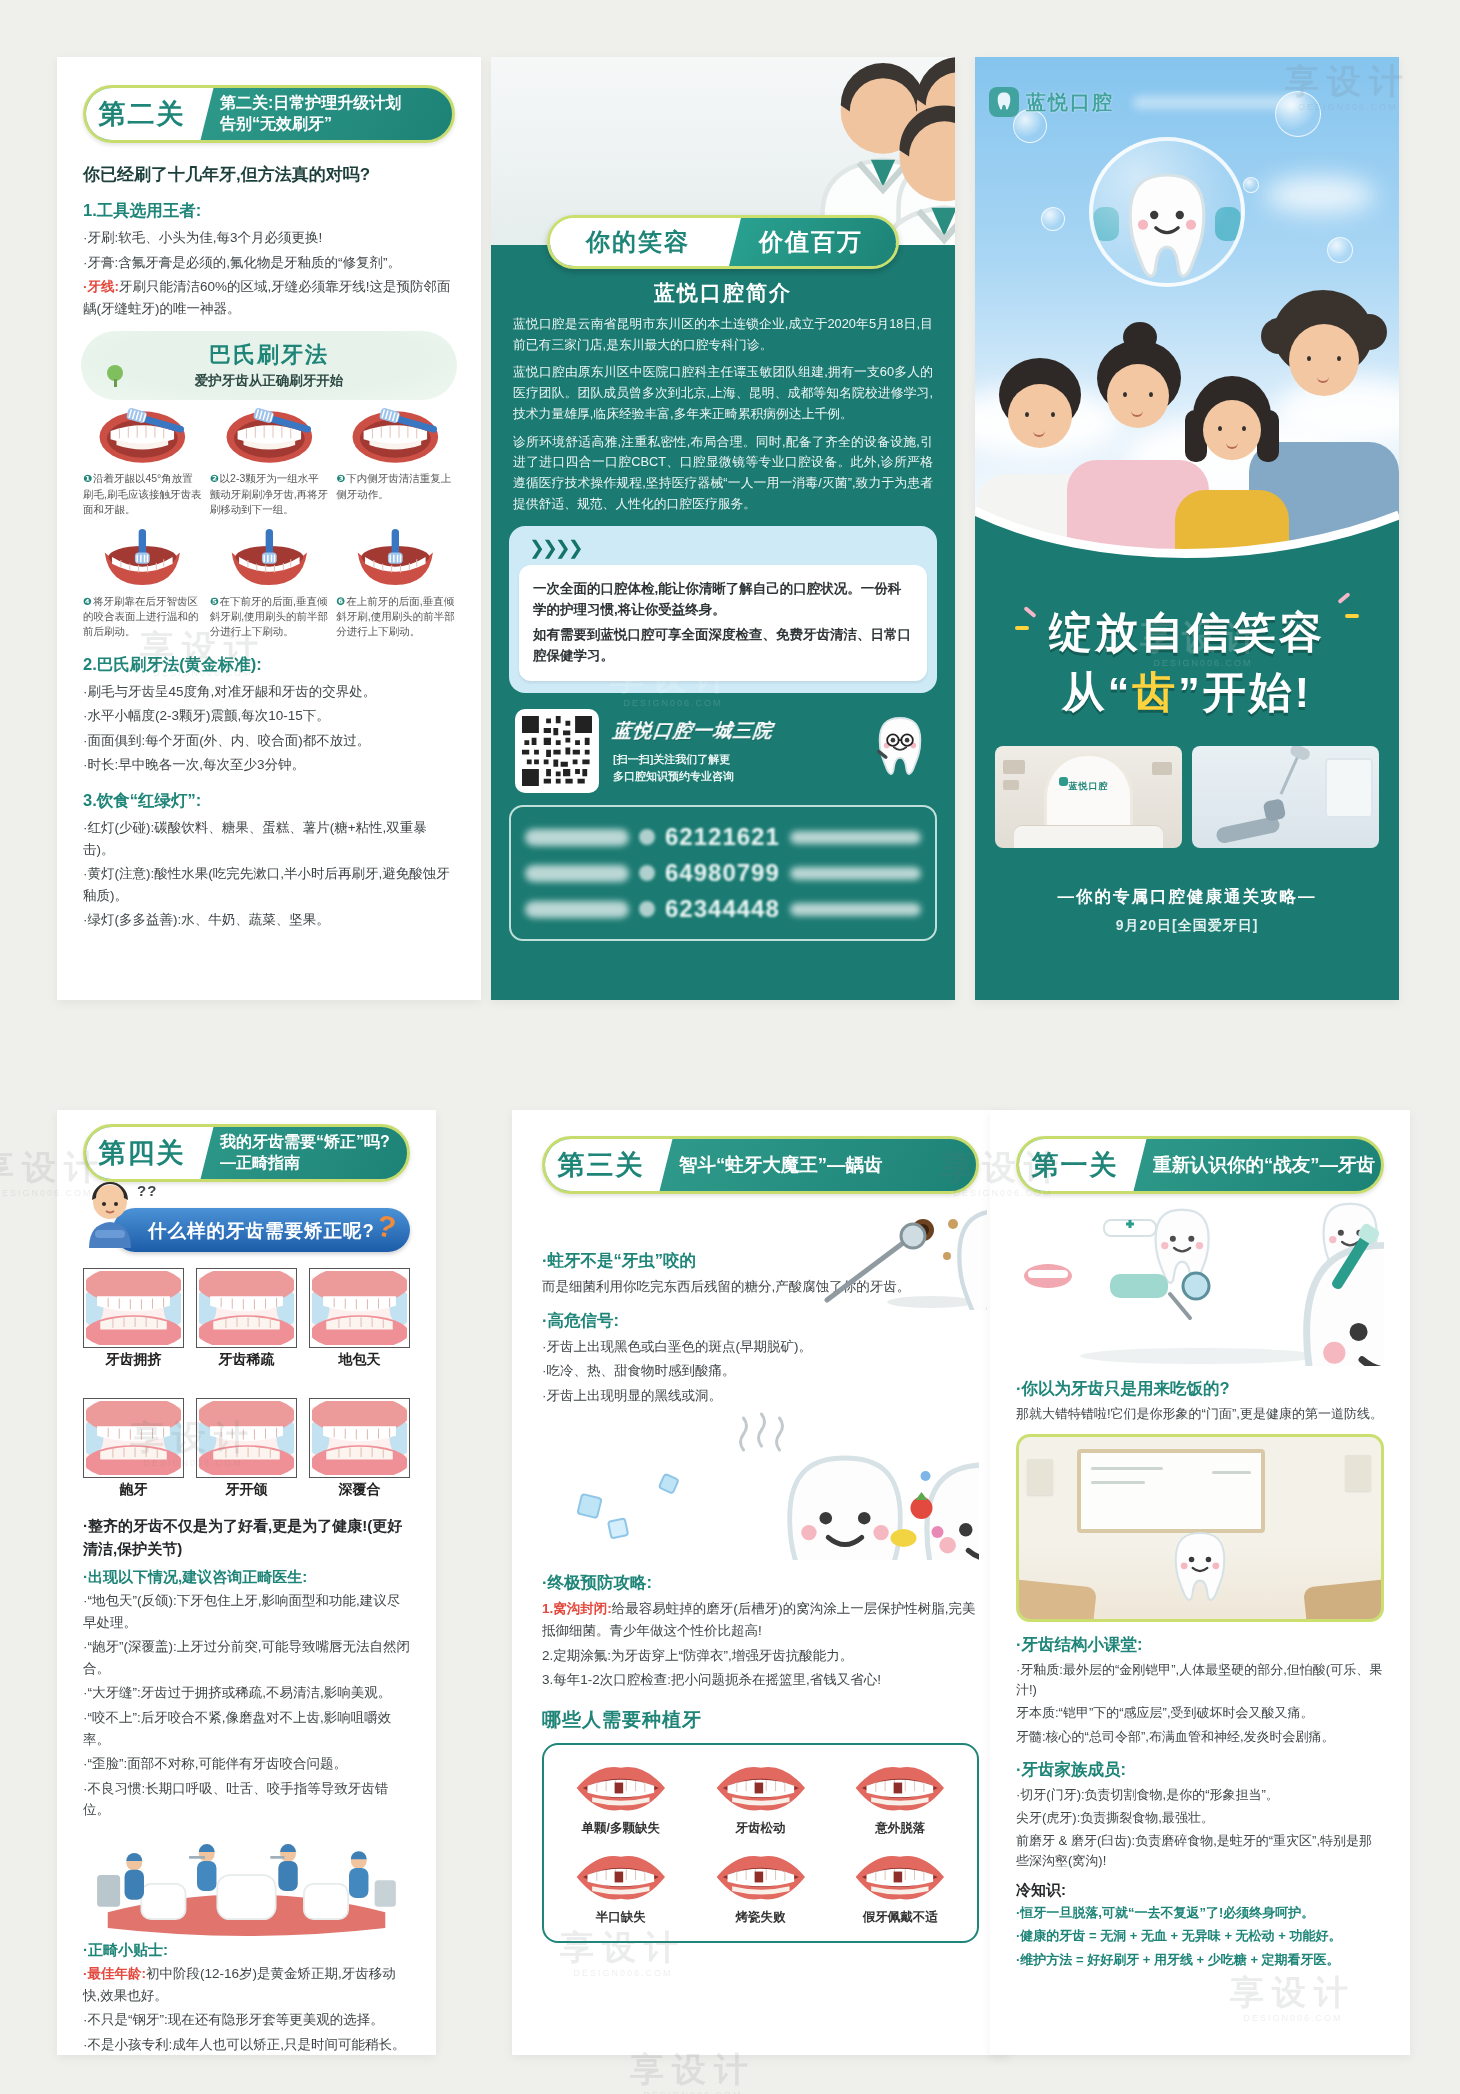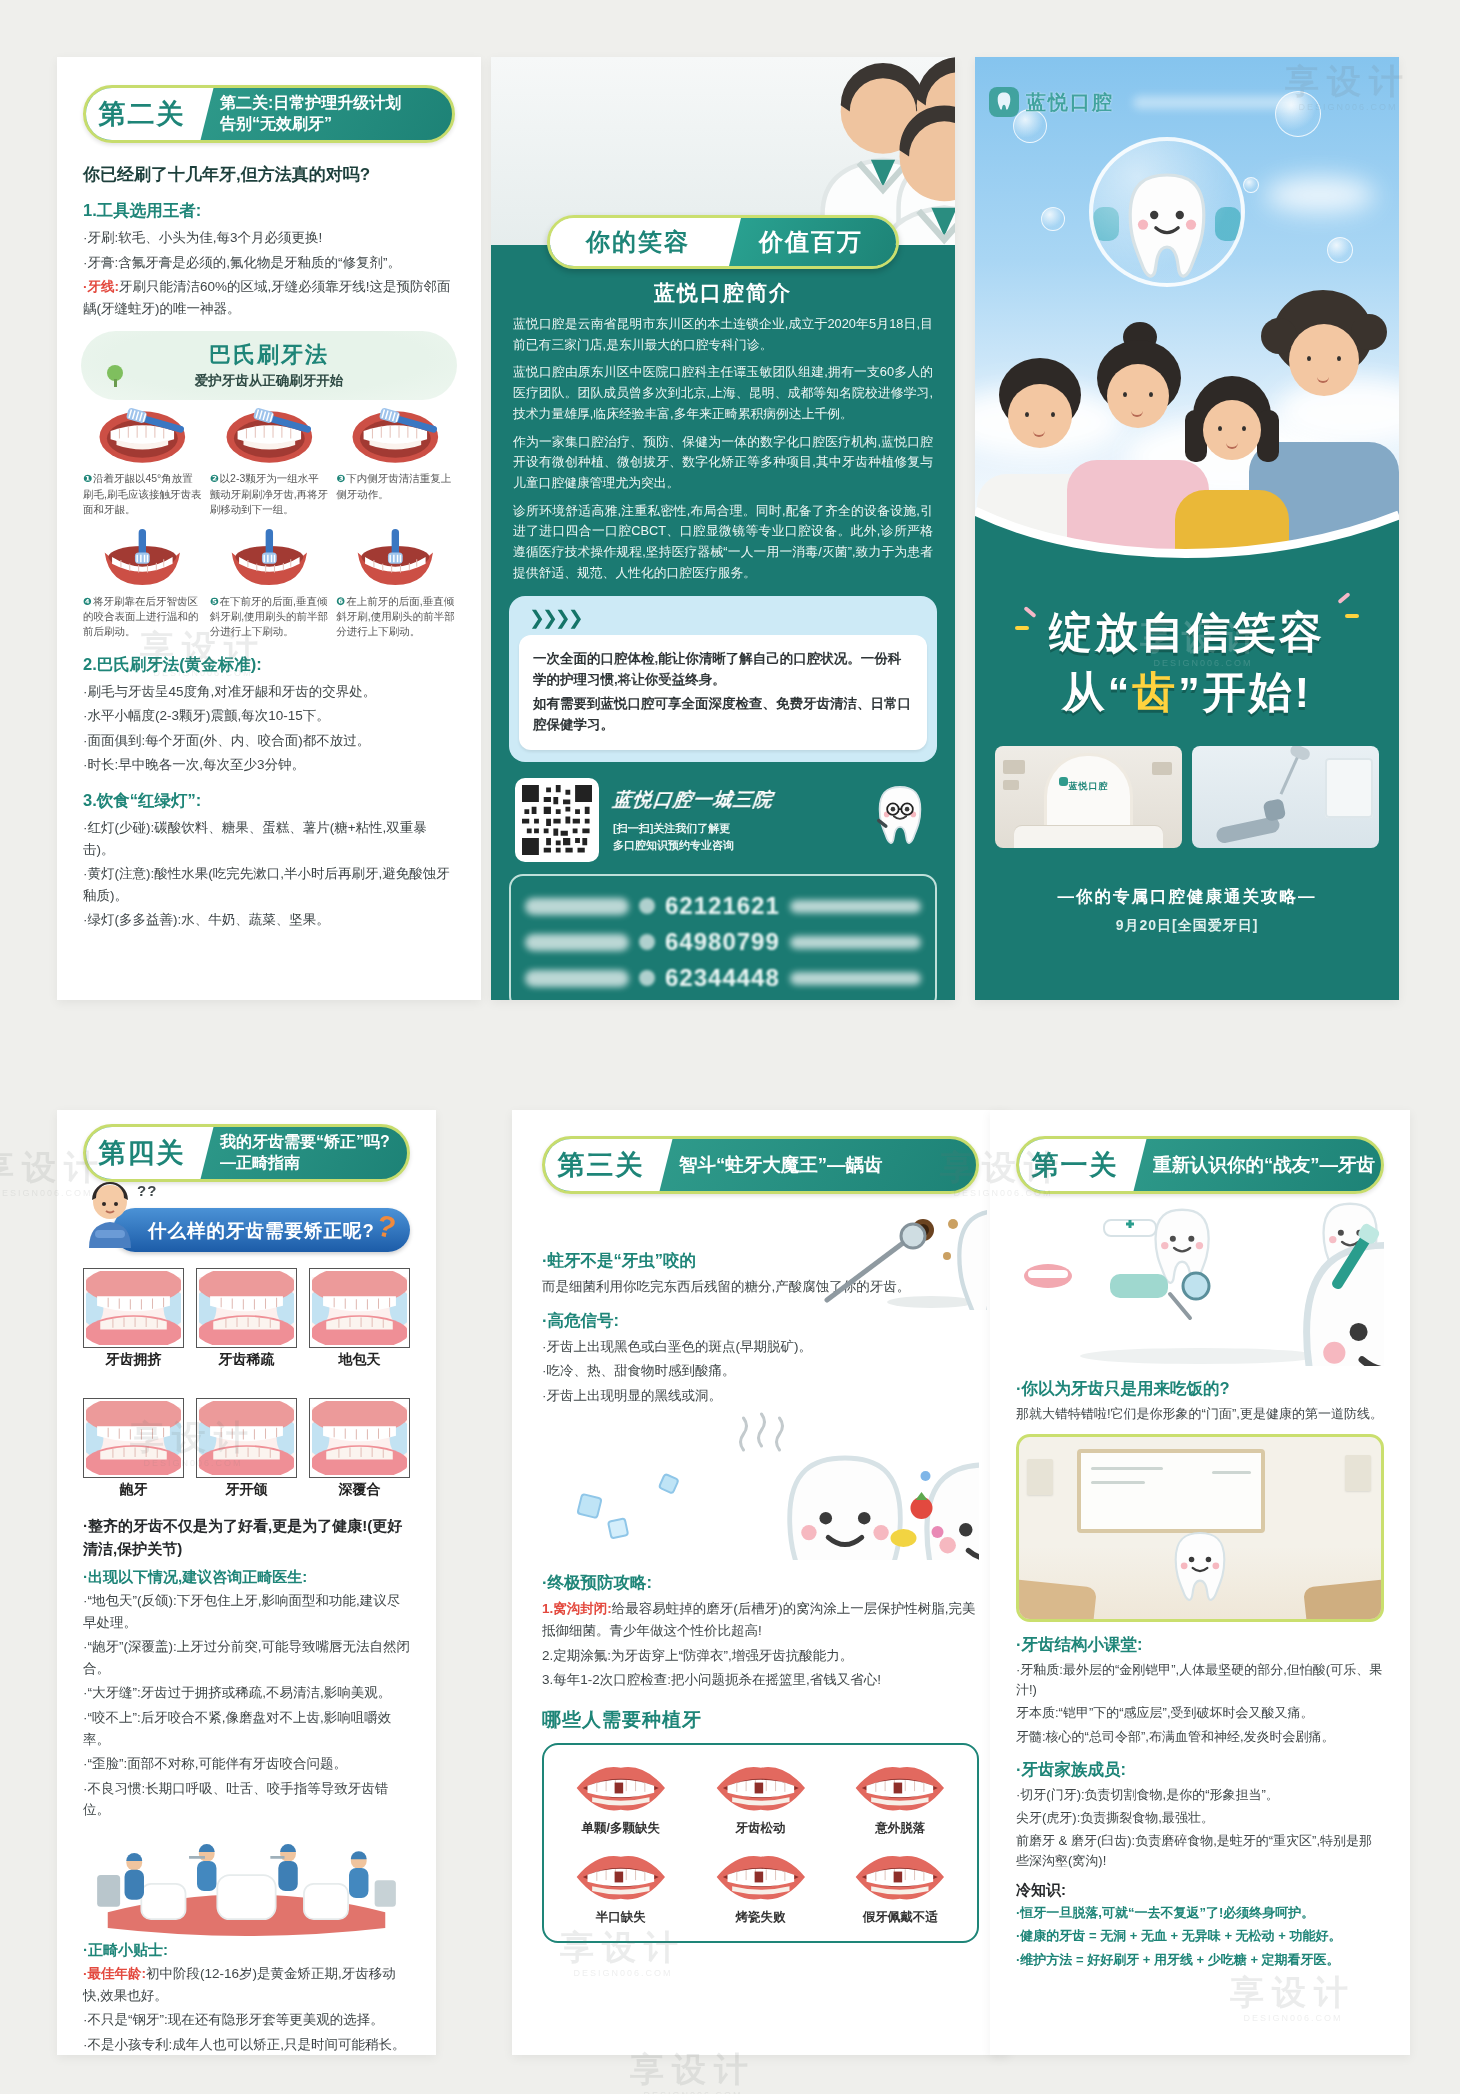--- a/index.html
+++ b/index.html
@@ -395,21 +395,20 @@
       <div class="ribbon">
         <div class="rb-left">你的笑容</div>
         <div class="rb-right">价值百万</div>
       </div>
     </div>
 
     <h3 class="p2-title">蓝悦口腔简介</h3>
     <div class="p2-body">
       <p class="p2-para">蓝悦口腔是云南省昆明市东川区的本土连锁企业,成立于2020年5月18日,目前已有三家门店,是东川最大的口腔专科门诊。</p>
       <p class="p2-para">蓝悦口腔由原东川区中医院口腔科主任谭玉敏团队组建,拥有一支60多人的医疗团队。团队成员曾多次到北京,上海、昆明、成都等知名院校进修学习,技术力量雄厚,临床经验丰富,多年来正畸累积病例达上千例。</p>
-      <p class="p2-para">作为一家集口腔治疗、预防、保健为一体的数字化口腔医疗机构,蓝悦口腔开设有微创种植、微创拔牙、数字化矫正等多种项目,其中牙齿种植修复与儿童口腔健康管理尤为突出。</p>
       <p class="p2-para">诊所环境舒适高雅,注重私密性,布局合理。同时,配备了齐全的设备设施,引进了进口四合一口腔CBCT、口腔显微镜等专业口腔设备。此外,诊所严格遵循医疗技术操作规程,坚持医疗器械“一人一用一消毒/灭菌”,致力于为患者提供舒适、规范、人性化的口腔医疗服务。</p>
     </div>
 
     <div class="callout">
       <div class="chevrons">❯❯❯❯</div>
       <div class="callout-inner">
         <p>一次全面的口腔体检,能让你清晰了解自己的口腔状况。一份科学的护理习惯,将让你受益终身。</p>
         <p>如有需要到蓝悦口腔可享全面深度检查、免费牙齿清洁、日常口腔保健学习。</p>
       </div>
     </div>

